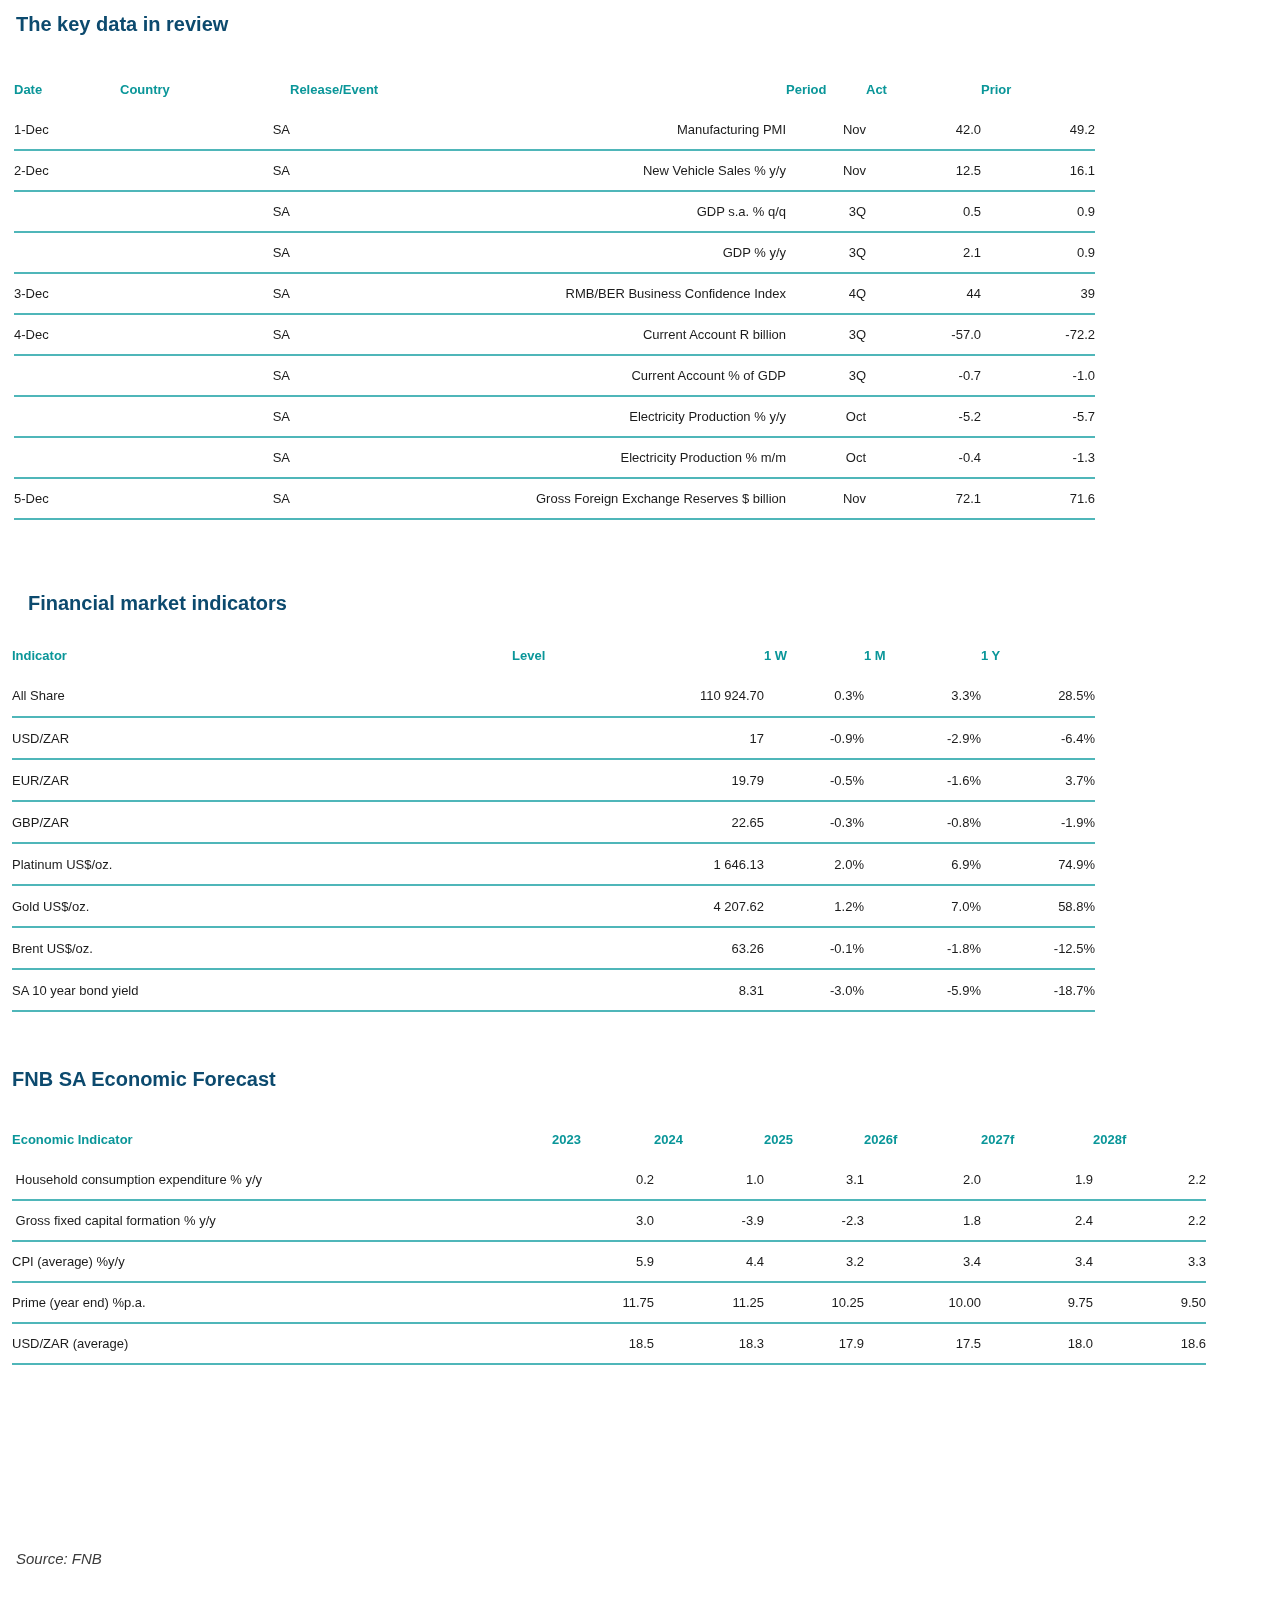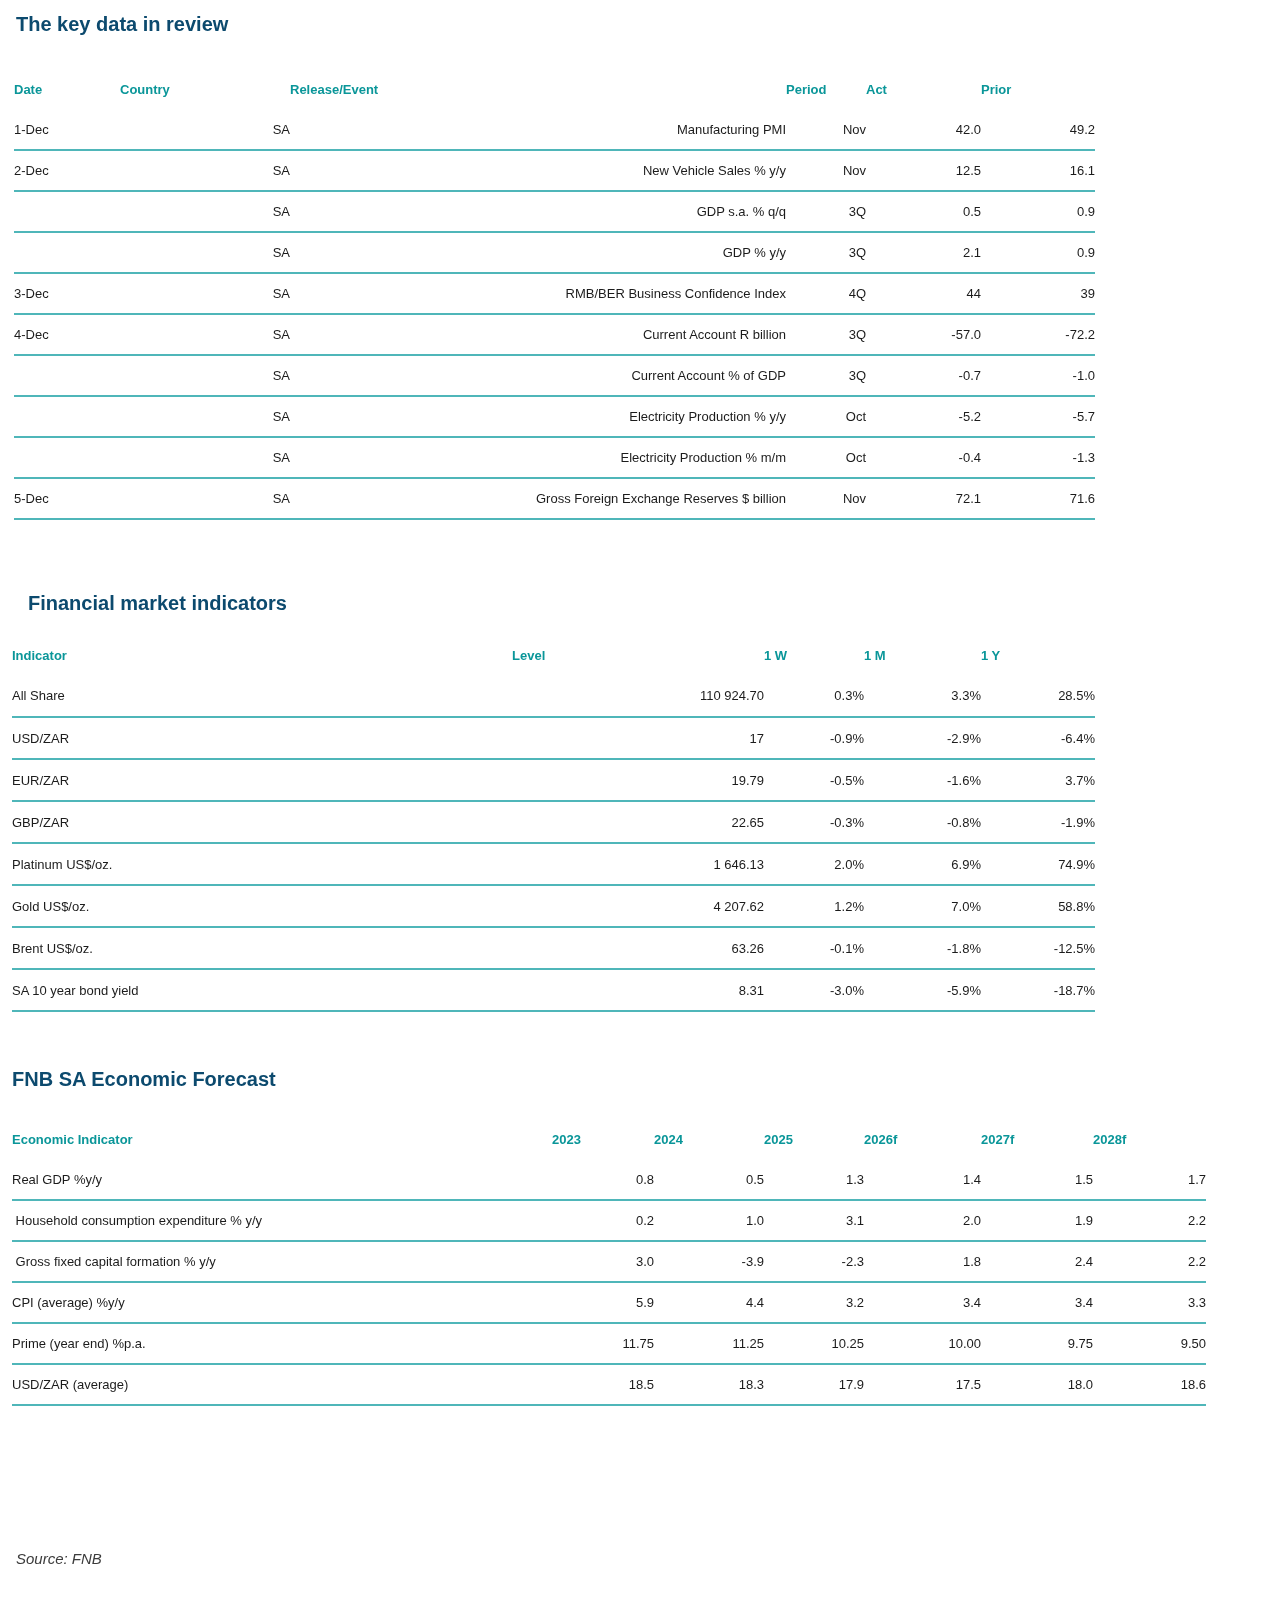--- a/index.html
+++ b/index.html
@@ -280,29 +280,20 @@
         <th>2023</th>
         <th>2024</th>
         <th>2025</th>
         <th>2026f</th>
         <th>2027f</th>
         <th>2028f</th>
       </tr>
     </thead>
   <tbody>
       <tr>
-        <td>Real GDP %y/y</td>
-        <td>0.8</td>
-        <td>0.5</td>
-        <td>1.3</td>
-        <td>1.4</td>
-        <td>1.5</td>
-        <td>1.7</td>
-      </tr>
-      <tr>
         <td> Household consumption expenditure % y/y</td>
         <td>0.2</td>
         <td>1.0</td>
         <td>3.1</td>
         <td>2.0</td>
         <td>1.9</td>
         <td>2.2</td>
       </tr>
       <tr>
         <td> Gross fixed capital formation % y/y</td>

